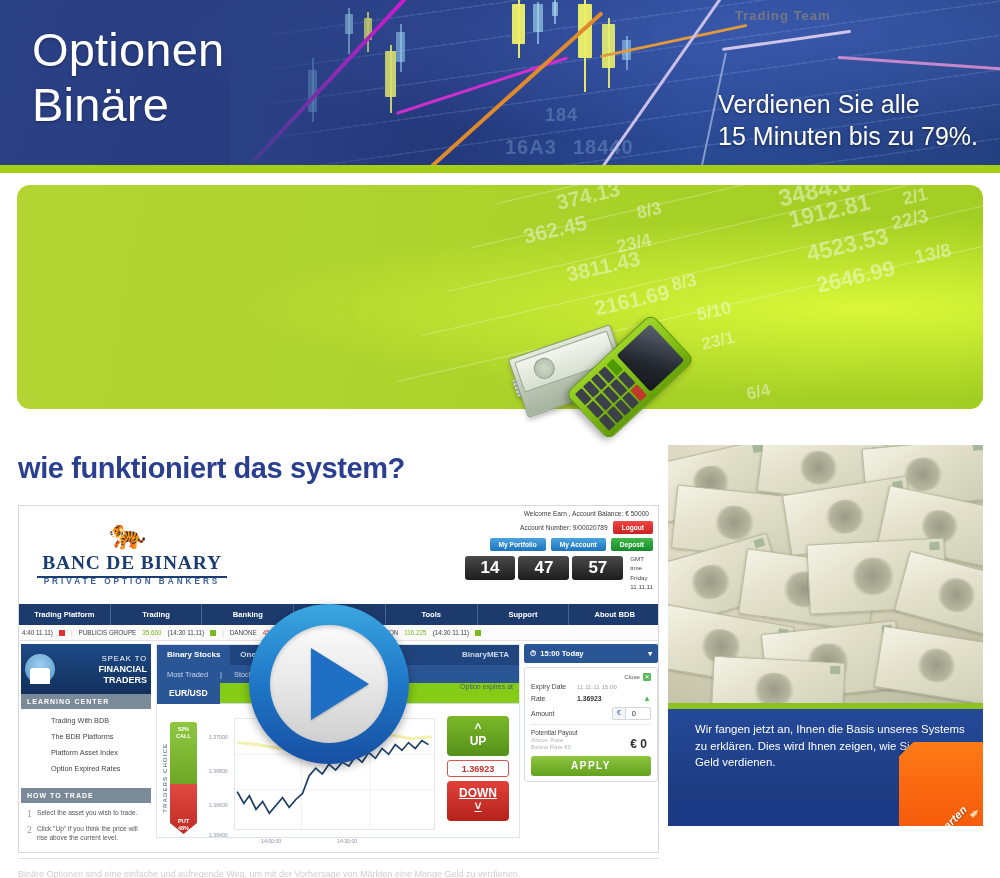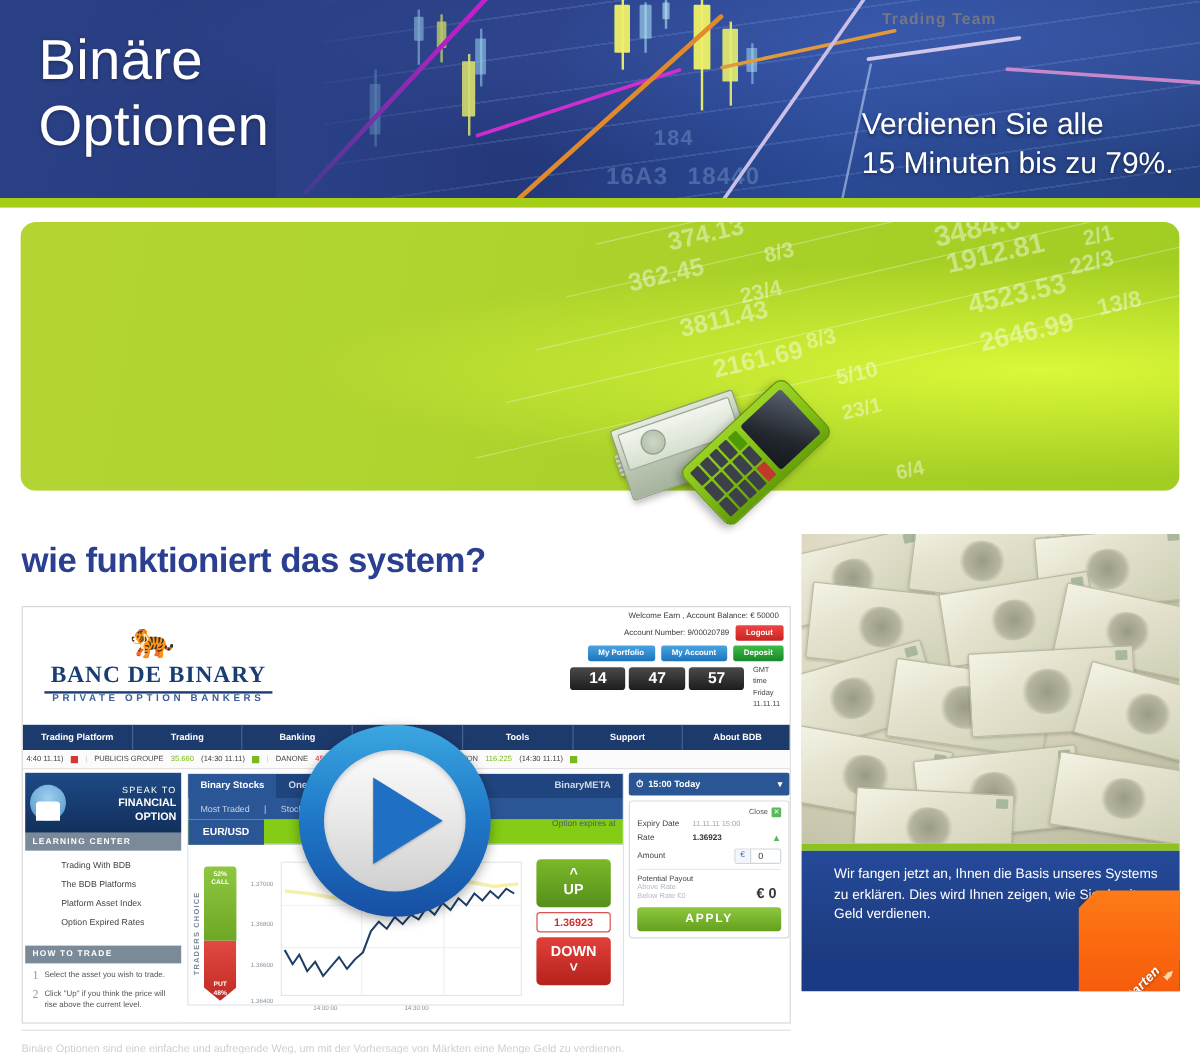--- a/index.html
+++ b/index.html
@@ -160,21 +160,21 @@
     display:inline-block; color:#fff; font-size:6.6px; font-weight:600;
     padding:3px 9px; border-radius:2px; text-align:center;
   }
   .btn-logout{ background:linear-gradient(180deg,#f04646,#c9231f); }
   .btn-blue{ background:linear-gradient(180deg,#4aa3e0,#1c74bd); }
   .btn-green{ background:linear-gradient(180deg,#3fbb48,#17882a); }
   .acct .l3{ margin-top:4px; display:flex; justify-content:flex-end; gap:5px; }
   .clock{ display:flex; gap:3px; margin-top:5px; justify-content:flex-start; }
   .clock b{
     background:linear-gradient(180deg,#4a4a4a,#1d1d1d); color:#fff;
-    font-size:13px; padding:2px 16px; border-radius:3px; line-height:1.15;
+    font-size:17px; padding:2px 16px; border-radius:3px; line-height:1.15;
   }
   .gmt{ font-size:6.2px; color:#444; line-height:1.5; padding-left:7px; padding-top:3px;}
   .clockrow{ display:flex; align-items:flex-start; justify-content:flex-end; }
 
   .navrow{
     position:absolute; left:0; top:98px; width:641px; height:21px;
     display:flex; background:#1d3a6d;
   }
   .navrow div{
     flex:1; color:#fff; font-size:7.6px; font-weight:700; text-align:center;
@@ -267,21 +267,21 @@
     border:1px solid #e3e7ec; background:#fff;
   }
   .graph .xl{ position:absolute; bottom:2px; font-size:5.2px; color:#8a93a0; }
   .actions{ width:74px; display:flex; flex-direction:column; align-items:center; gap:4px; padding-top:6px;}
   .btnUp{
     width:62px; height:40px; border-radius:4px; color:#fff; font-weight:700; font-size:12px;
     background:linear-gradient(180deg,#7cb828,#54901a); text-align:center; line-height:13px; padding-top:6px;
   }
   .btnDown{
     width:62px; height:40px; border-radius:4px; color:#fff; font-weight:700; font-size:12px;
-    background:linear-gradient(180deg,#e2403a,#b4221c); text-align:center; line-height:13px; padding-top:6px;
+    background:linear-gradient(180deg,#e2403a,#b4221c); text-align:center; line-height:13px; padding-top:6px;text-decoration:underline;
   }
   .rateBox{
     width:62px; height:17px; border:1px solid #d9534f; border-radius:3px; background:#fff;
     color:#c9302c; font-size:9px; font-weight:700; text-align:center; line-height:16px;
   }
 
   .panel{
     position:absolute; left:505px; top:138px; width:134px; bottom:14px;
   }
   .expbar{
@@ -462,22 +462,22 @@
   <div class="trendline" style="left:838px;top:56px;width:165px;height:2.5px;background:rgba(235,150,215,.8);transform:rotate(4deg)"></div>
 
   <span class="ghost-num" style="left:545px;top:105px;font-size:18px">184</span>
   <span class="ghost-num" style="left:505px;top:136px;font-size:20px">16A3</span>
   <span class="ghost-num" style="left:573px;top:136px;font-size:20px">18440</span>
   <span class="ghost-num" style="left:735px;top:8px;font-size:13px;color:rgba(190,160,90,.45)">Trading Team</span>
 
   <div class="hdr-fade-left"></div>
 
   <div class="hdr-title">
+    <div>Optionen</div>
     <div>Binäre</div>
-    <div>Optionen</div>
   </div>
   <div class="hdr-sub">
     <div>Verdienen Sie alle</div>
     <div>15 Minuten bis zu 79%.</div>
   </div>
 </div>
 <div class="hdr-greenbar"></div>
 
 <div class="promo">
   <div class="promo-numbers">
@@ -595,21 +595,21 @@
     <span>(14:30 11.11)</span>
     <span class="sqg"></span>
   </div>
 
   <div class="sidebar">
     <div class="speak">
       <div class="av"></div>
       <div class="txt">
         <span>SPEAK TO</span><br>
         <span>FINANCIAL</span><br>
-        <span>OPTION</span>
+        <span>TRADERS</span>
       </div>
     </div>
     <div class="sbhead">LEARNING CENTER</div>
     <div class="sblist">
       <a href="#">Trading With BDB</a>
       <a href="#">The BDB Platforms</a>
       <a href="#">Platform Asset Index</a>
       <a href="#">Option Expired Rates</a>
     </div>
     <div class="sbhead" style="margin-top:8px">HOW TO TRADE</div>

